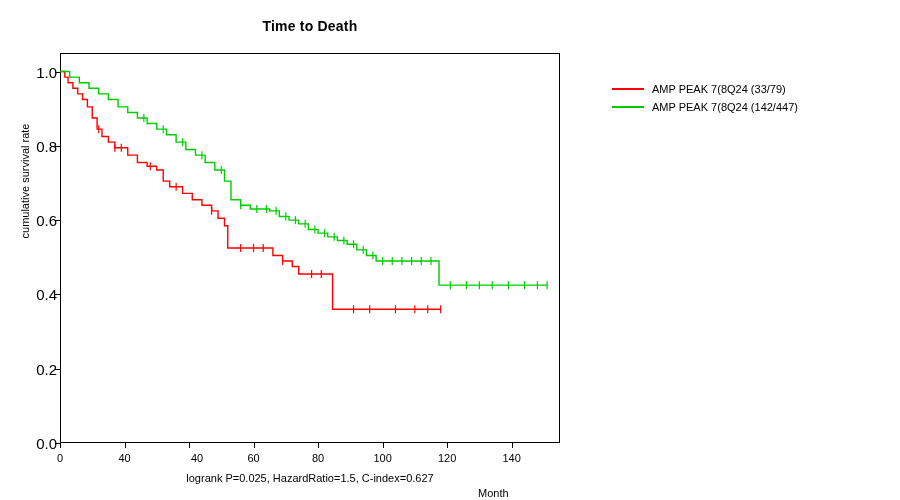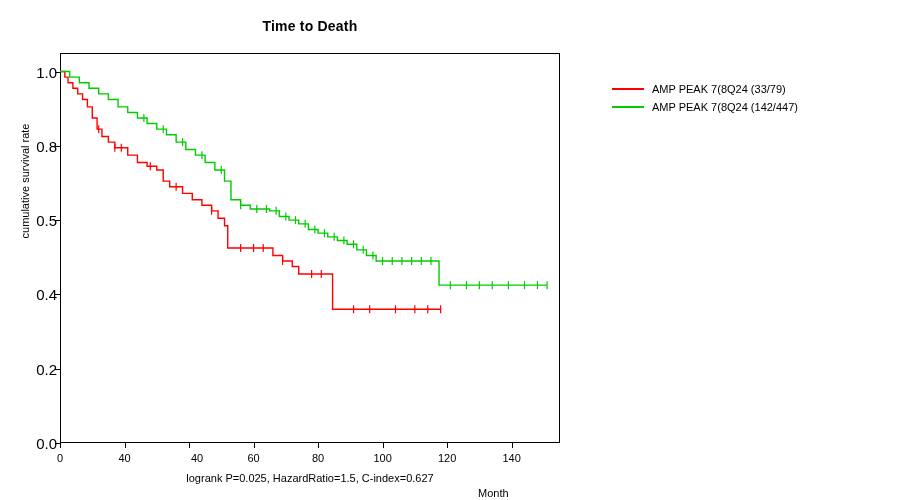--- a/index.html
+++ b/index.html
@@ -205,21 +205,21 @@
           <line x1="487.10" x2="487.10" y1="228.14" y2="236.14" stroke="#00cc00" stroke-width="1.2"></line>
         </g>
       </svg>
   <div class="ytick-mark" style="top: 390px;"></div>
       <div class="ytick-label" style="top: 390px;">0.0</div>
       <div class="ytick-mark" style="top: 315.714px;"></div>
       <div class="ytick-label" style="top: 315.714px;">0.2</div>
       <div class="ytick-mark" style="top: 241.429px;"></div>
       <div class="ytick-label" style="top: 241.429px;">0.4</div>
       <div class="ytick-mark" style="top: 167.143px;"></div>
-      <div class="ytick-label" style="top: 167.143px;">0.5</div>
+      <div class="ytick-label" style="top: 167.143px;">0.6</div>
       <div class="ytick-mark" style="top: 92.8571px;"></div>
       <div class="ytick-label" style="top: 92.8571px;">0.8</div>
       <div class="ytick-mark" style="top: 18.5714px;"></div>
       <div class="ytick-label" style="top: 18.5714px;">1.0</div>
       <div class="xtick-mark" style="left: 0px;"></div>
       <div class="xtick-label" style="left: 0px;">0</div>
       <div class="xtick-mark" style="left: 64.5161px;"></div>
       <div class="xtick-label" style="left: 64.5161px;">40</div>
       <div class="xtick-mark" style="left: 129.032px;"></div>
       <div class="xtick-label" style="left: 129.032px; margin-left: 8px;">40</div>

